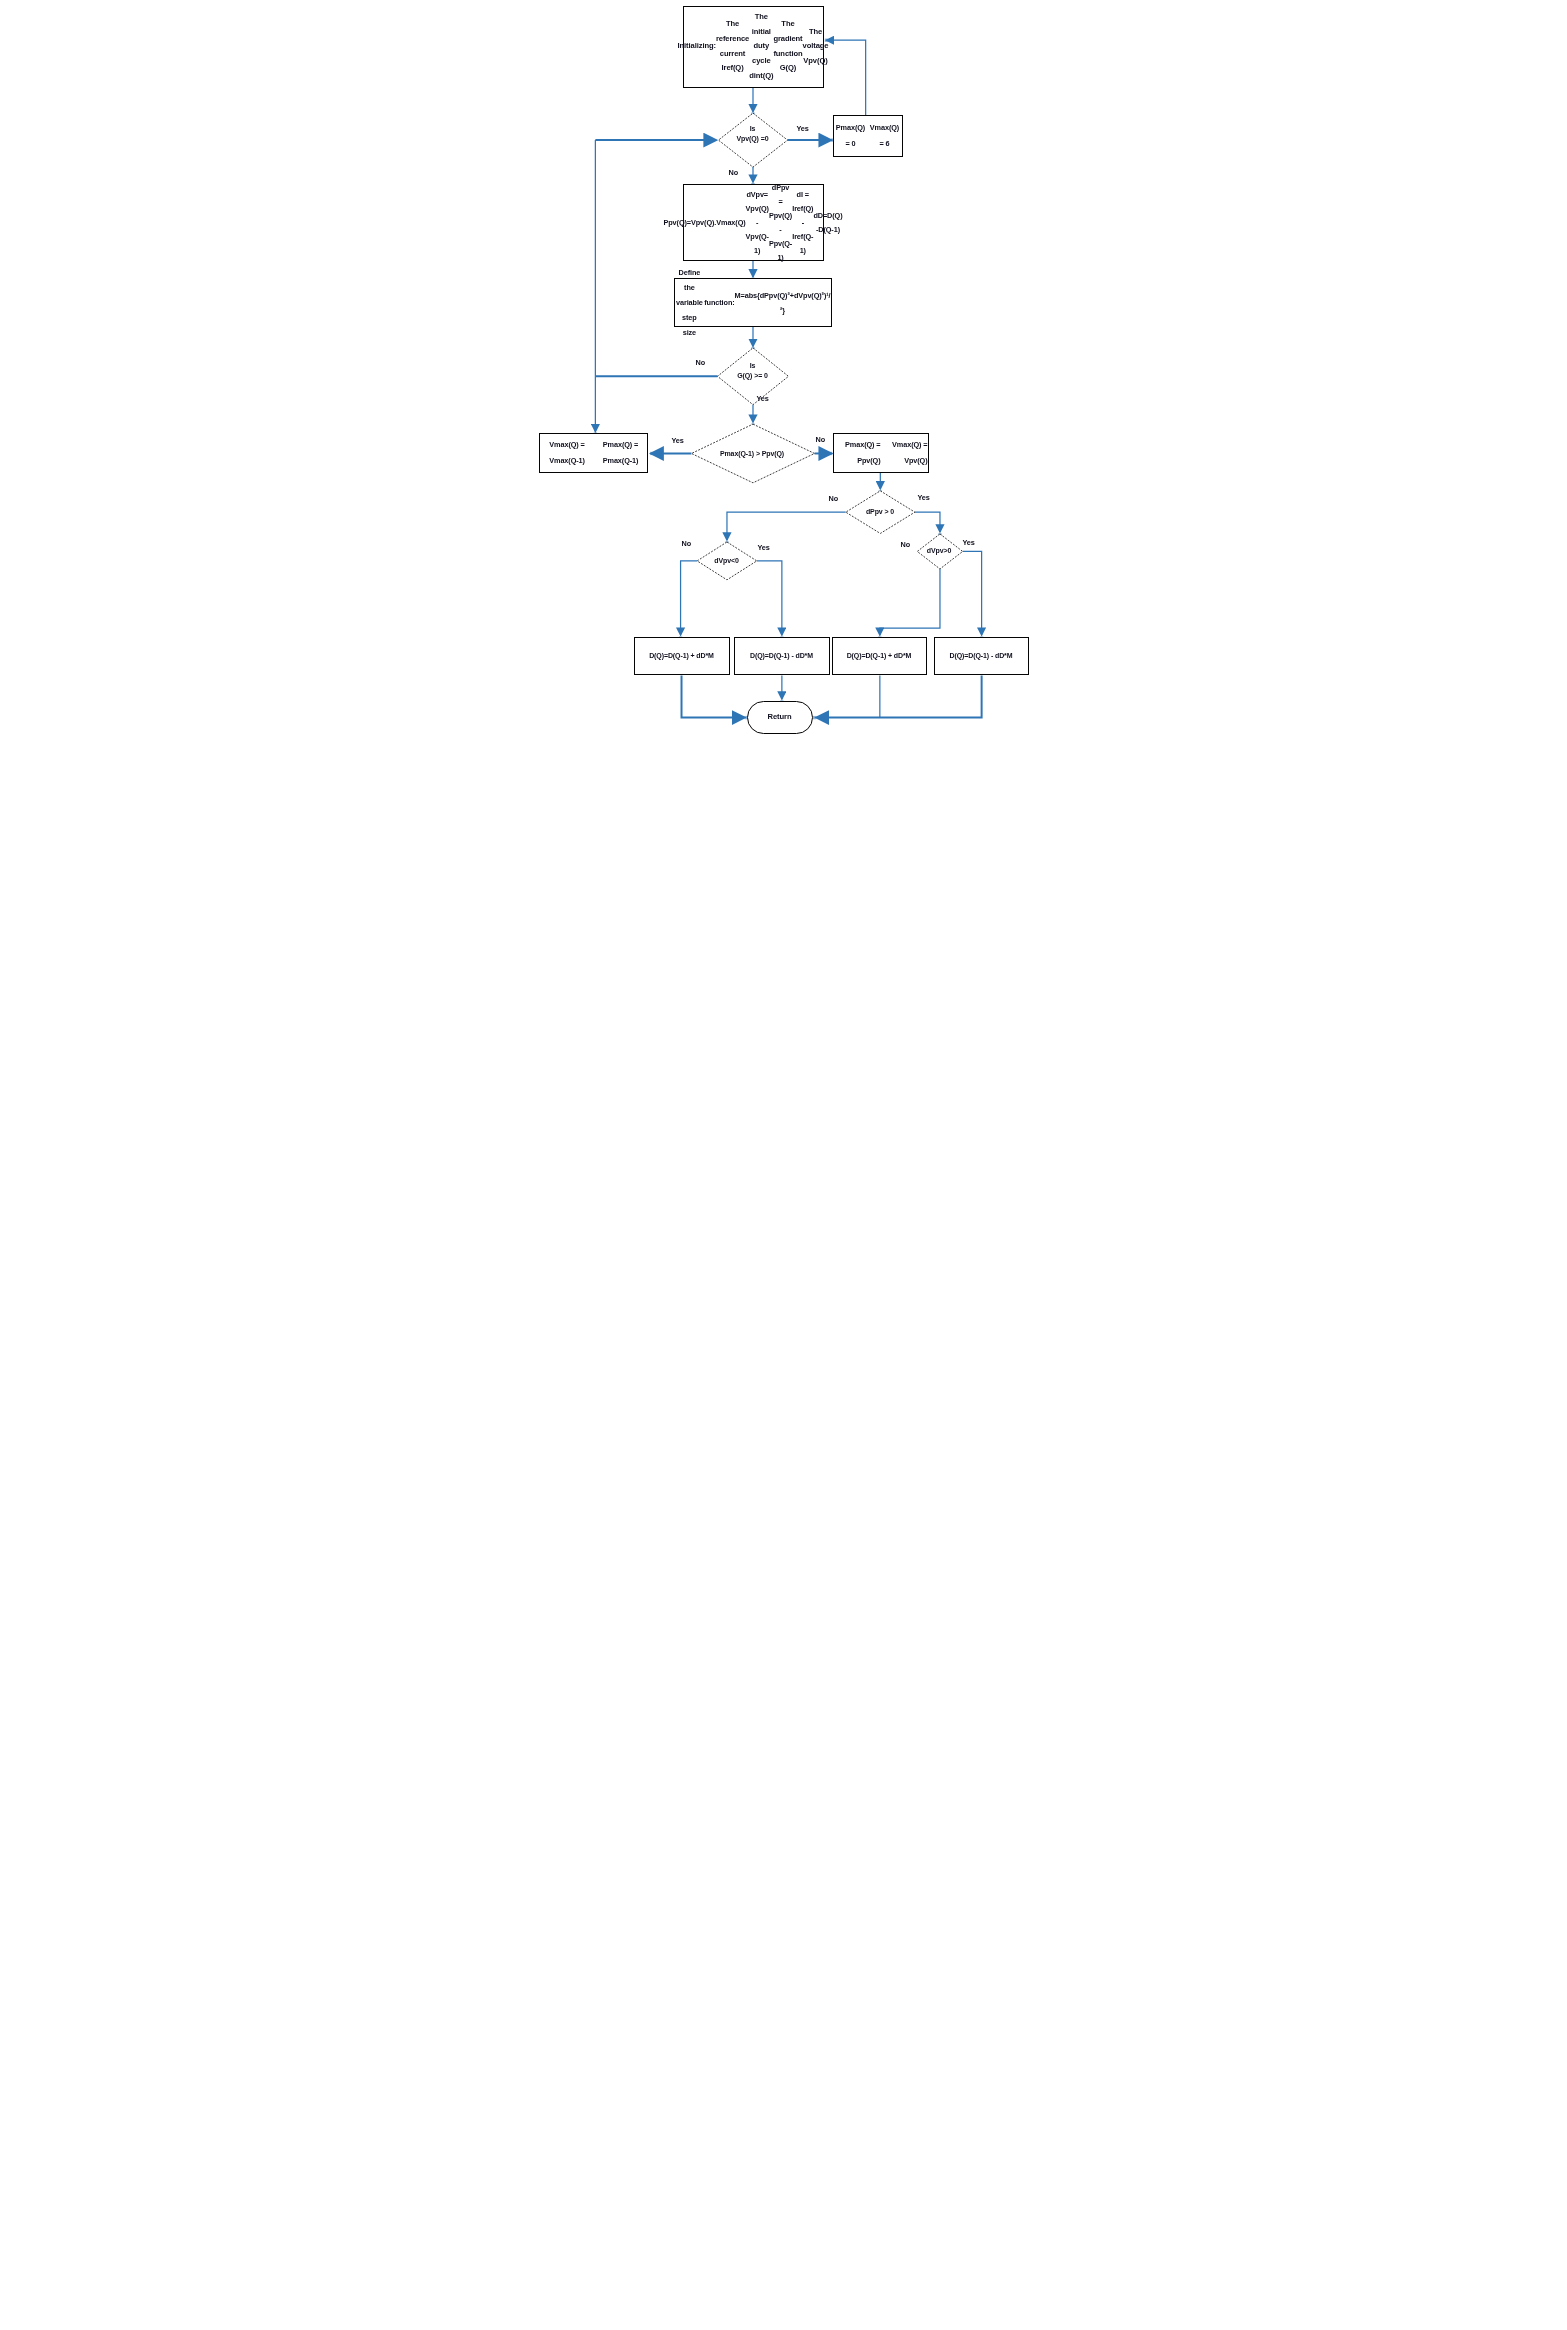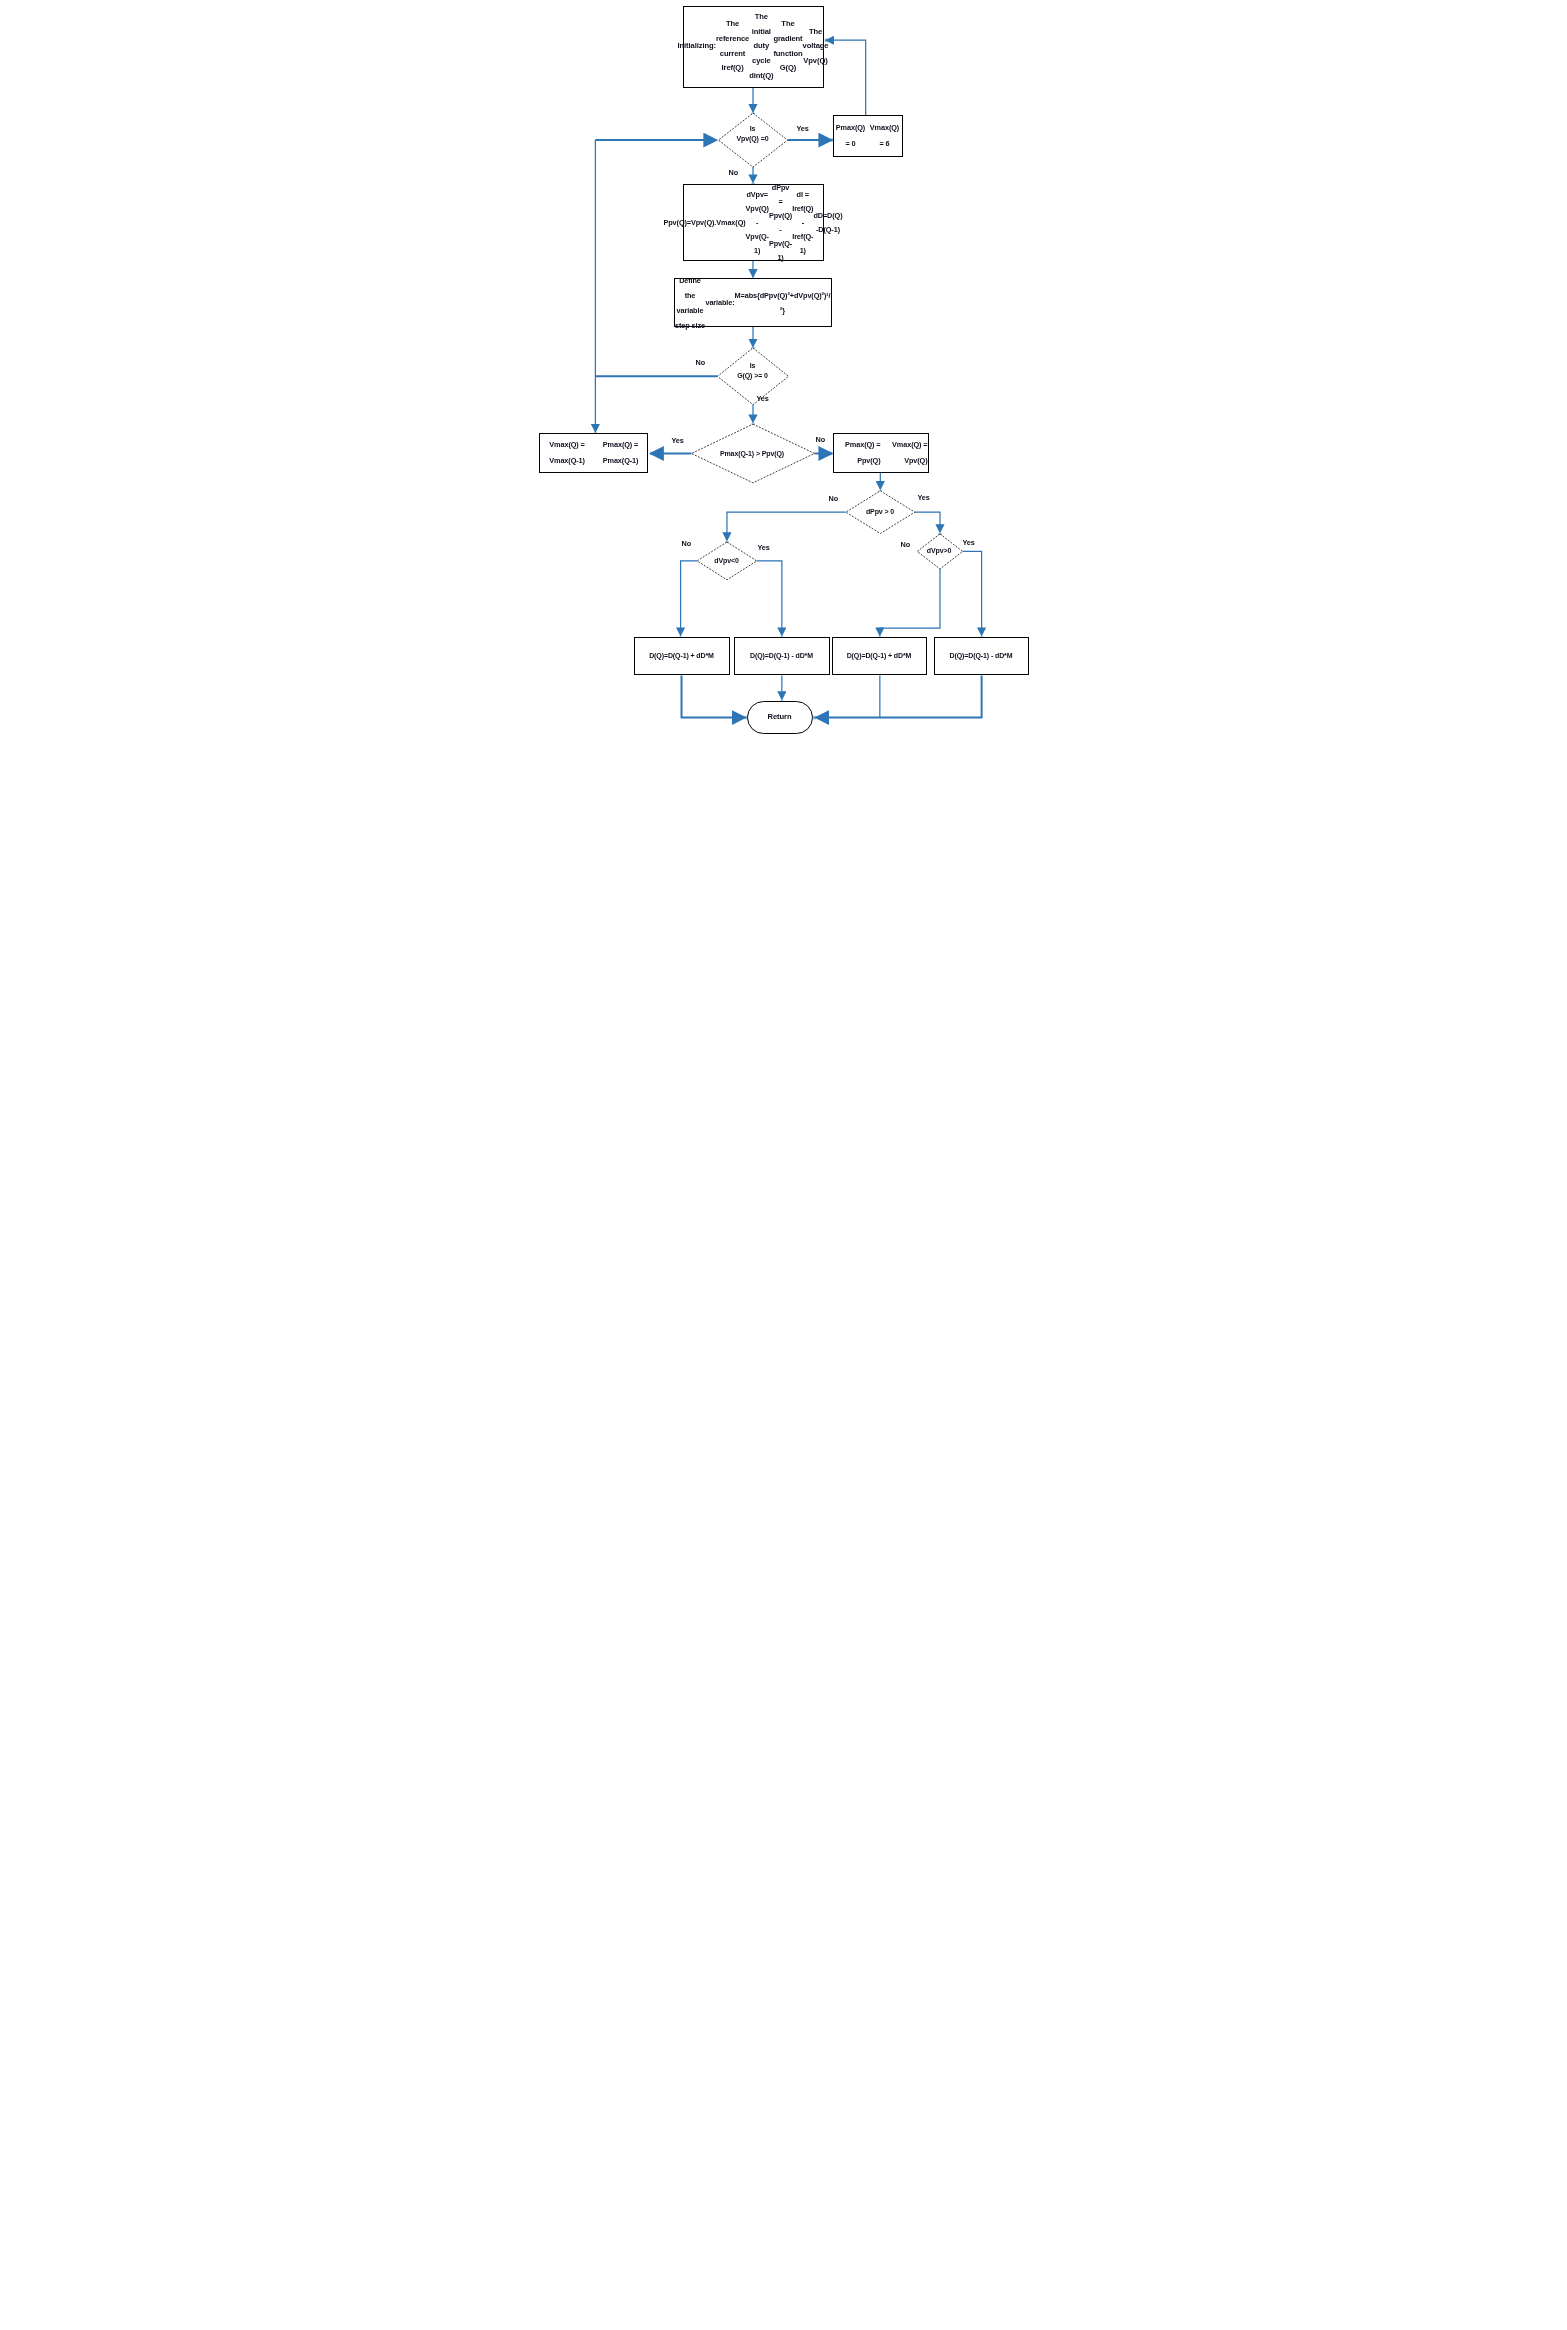--- a/index.html
+++ b/index.html
@@ -112,21 +112,21 @@
   <div class="box f15" style="left:147px;top:184px;width:141px;height:77px;">
     <div>Ppv(Q)=Vpv(Q).Vmax(Q)</div>
     <div>dVpv= Vpv(Q) - Vpv(Q-1)</div>
     <div>dPpv = Ppv(Q) -Ppv(Q-1)</div>
     <div>dI = Iref(Q) -Iref(Q-1)</div>
     <div>dD=D(Q) -D(Q-1)</div>
   </div>
 
   <div class="box f15s" style="left:138px;top:278px;width:158px;height:49px;">
     <div>Define the variable step size</div>
-    <div>variable:</div>
+    <div>function:</div>
     <div>M=abs{dPpv(Q)²+dVpv(Q)²)¹/²}</div>
   </div>
 
   <div class="box f2l" style="left:3.8px;top:433px;width:109px;height:40px;">
     <div>Vmax(Q) = Vmax(Q-1)</div>
     <div>Pmax(Q) = Pmax(Q-1)</div>
   </div>
 
   <div class="box f2l" style="left:297px;top:433px;width:96px;height:40px;text-align:right;">
     <div>Pmax(Q) = Ppv(Q)</div>

